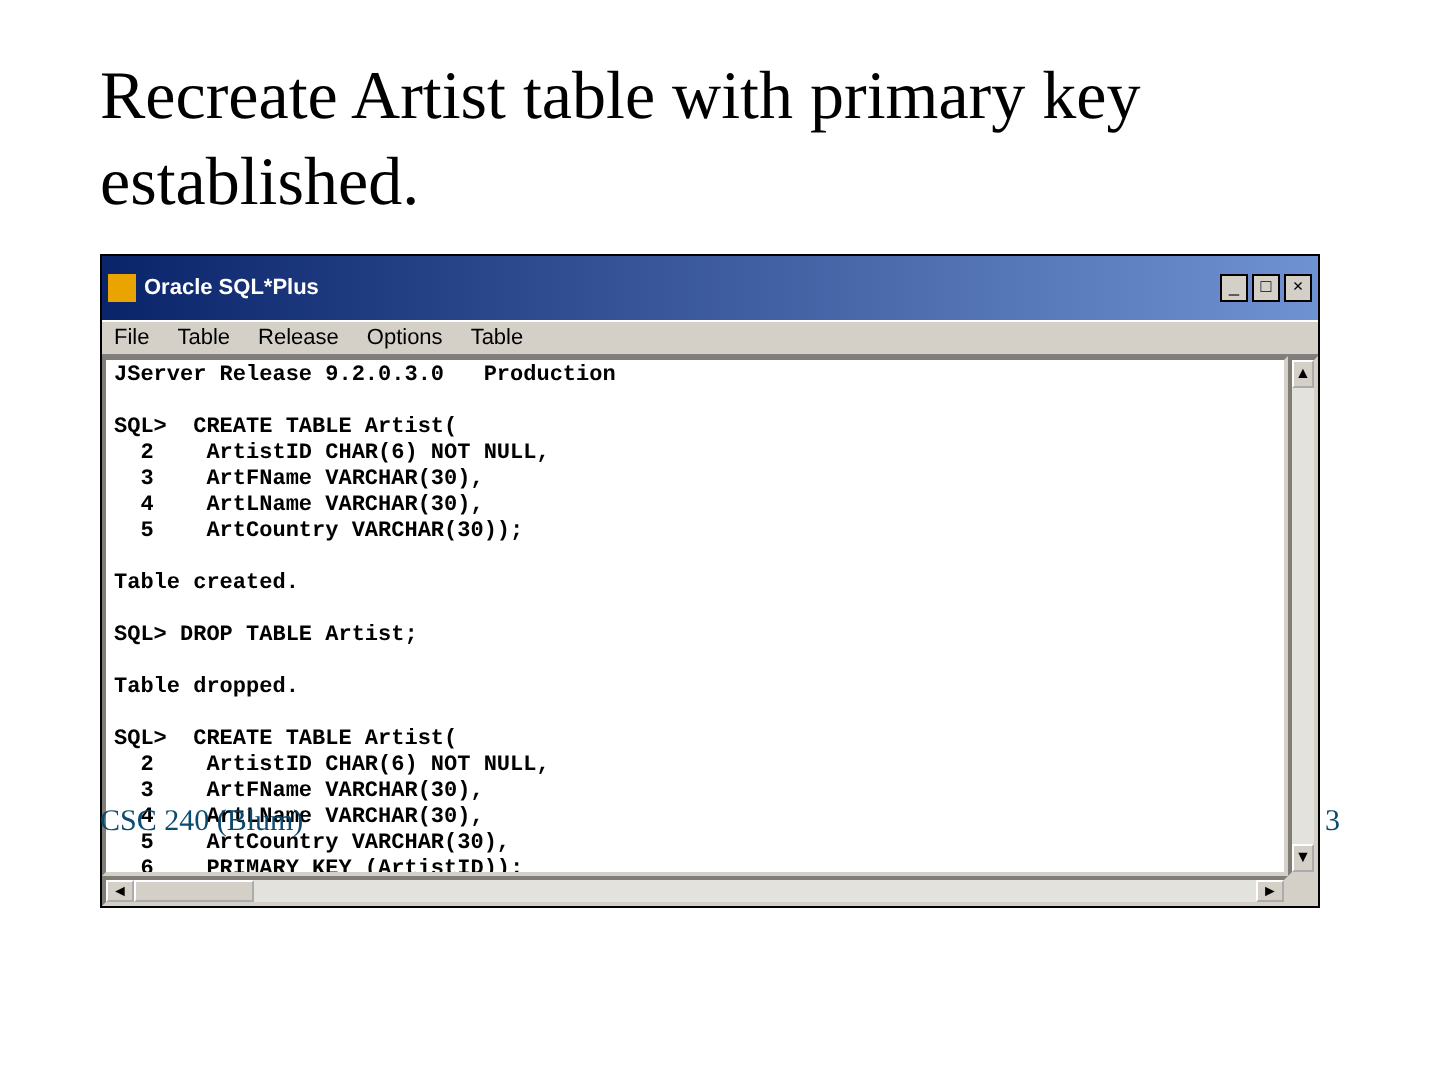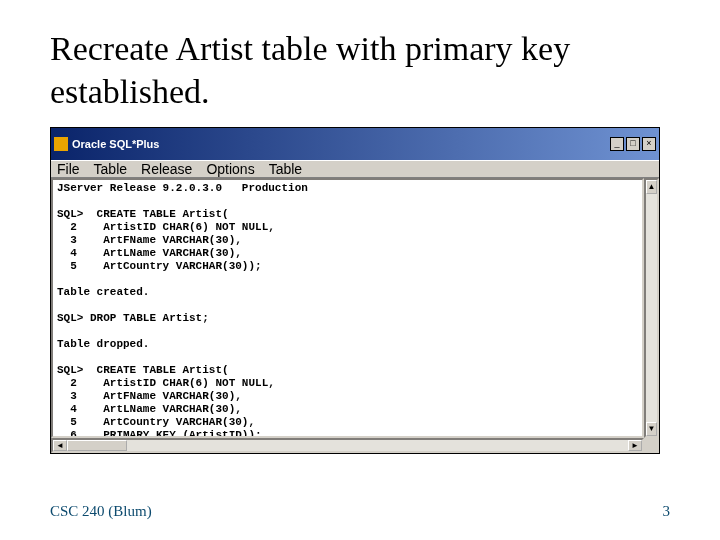--- a/index.html
+++ b/index.html
@@ -5,21 +5,21 @@
   * { box-sizing: border-box; margin: 0; padding: 0; }
   body {
     width: 720px;
     height: 540px;
     background: #ffffff;
     font-family: "Times New Roman", serif;
     position: relative;
   }
   .slide {
     width: 720px;
-    height: 540px;
+    height: 440px;
     padding: 28px 50px 20px 50px;
     position: relative;
   }
   .title {
     font-size: 34px;
     line-height: 1.25;
     color: #000;
     margin-bottom: 14px;
   }
   .window {
@@ -63,21 +63,21 @@
     background: #d4d0c8;
     border-top: 1px solid #fff;
     border-bottom: 1px solid #808080;
     display: flex;
     align-items: center;
     padding: 0 6px;
     gap: 14px;
   }
   .menubar span {
     font-family: "Tahoma", sans-serif;
-    font-size: 14px;
+    font-size: 11px;
     color: #000;
   }
   .client-wrap {
     display: flex;
     background: #d4d0c8;
   }
   .client {
     flex: 1;
     background: #fff;
     border: 2px inset #d4d0c8;

